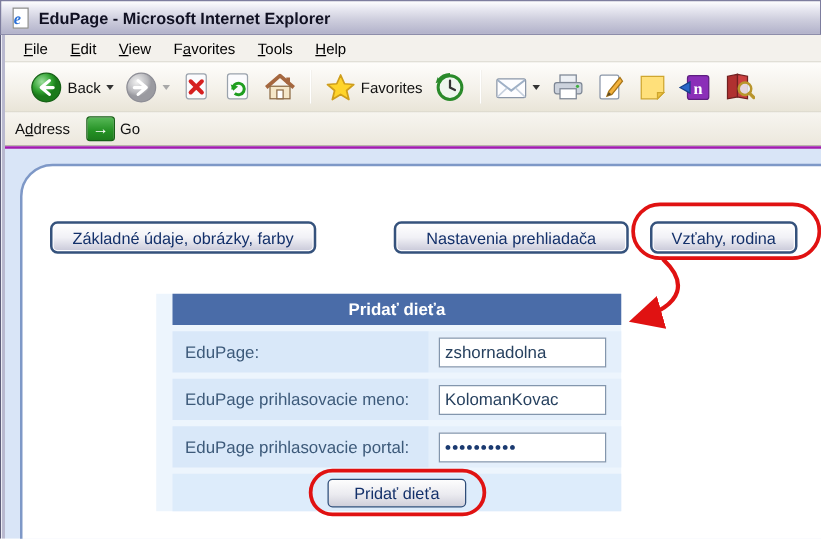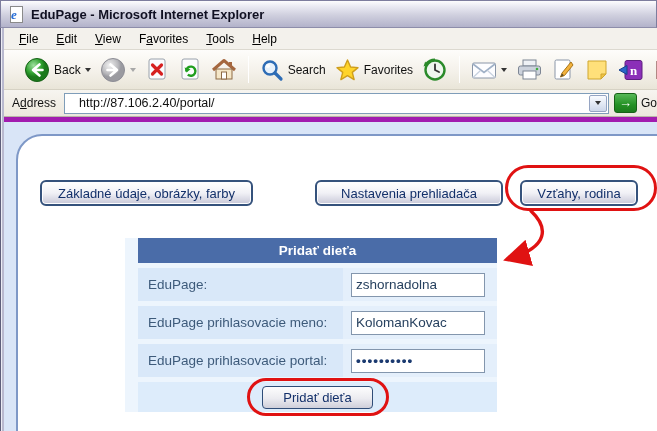--- a/index.html
+++ b/index.html
@@ -58,21 +58,21 @@
   .addr-drop { width:18px; height:17px; margin-right:1px;
     background:linear-gradient(180deg,#fafcff,#cdd7ea); border:1px solid #96a5c3; border-radius:2px;
     display:flex; align-items:center; justify-content:center; }
   .go-btn { width:23px; height:20px; margin:0 4px 0 5px; border-radius:3px;
     background:linear-gradient(180deg,#57b857,#249124 60%,#1d7c1d); border:1px solid #176117;
     color:#fff; font-weight:bold; font-size:13px; line-height:18px; text-align:center; flex:0 0 auto; }
   .go-label { font-size:12px; color:#111; }
 
   
   .page { position:absolute; left:4px; right:0; top:117px; bottom:0;
-    background:#d9e5f7; border-top:5px solid #a21caf; }
+    background:#d9e5f7; border-top:2px solid #a21caf; }
   .panel { position:absolute; left:12px; top:12px; right:-3px; bottom:-3px;
     background:#fff; border:2px solid #7e98c7; border-top-left-radius:26px; }
 
   .nav-btn {
     position:absolute; height:26px; top:58px;
     border:2px solid #35527c; border-radius:6px;
     background:linear-gradient(180deg,#ffffff 0%,#f1f1f6 50%,#c8c8d8 100%);
     box-shadow: inset 0 0 0 1px #fdfdfe;
     color:#13306a; font-size:13px; font-family:"Liberation Sans",sans-serif;
     text-align:center; line-height:21px; cursor:pointer;
@@ -178,28 +178,20 @@
     <svg width="26" height="24">
       <path d="M2 12 L13 2.5 L24 12" fill="none" stroke="#a5673f" stroke-width="3" stroke-linejoin="round"></path>
       <rect x="5" y="11" width="16" height="10" fill="#f5e7c8" stroke="#8d6b45"></rect>
       <rect x="10.5" y="14" width="5" height="7" fill="#fff" stroke="#8d6b45"></rect>
       <rect x="18" y="4" width="3" height="5" fill="#a5673f"></rect>
     </svg>
   </span>
 
   <span class="tsep"></span>
 
-  <span class="tbtn">
-    <svg width="24" height="24">
-      <circle cx="10" cy="10" r="6.5" fill="#e7f1fb" stroke="#2d6cb5" stroke-width="2.4"></circle>
-      <circle cx="8" cy="8" r="2" fill="#ffffff" opacity="0.9"></circle>
-      <path d="M15 15 L21 21" stroke="#2d6cb5" stroke-width="3.2" stroke-linecap="round"></path>
-    </svg>
-    <span class="tlabel">Search</span>
-  </span>
 
   <span class="tbtn">
     <svg width="25" height="24">
       <path d="M12.5 2 L15.6 9 L23 9.6 L17.3 14.4 L19.1 21.6 L12.5 17.6 L5.9 21.6 L7.7 14.4 L2 9.6 L9.4 9 z" fill="#ffd42a" stroke="#cf9e1c" stroke-width="1.4" stroke-linejoin="round"></path>
     </svg>
     <span class="tlabel">Favorites</span>
   </span>
 
   <span class="tbtn">
     <svg width="26" height="26">
@@ -259,26 +251,20 @@
       <path d="M12 2.5 L20 4 V22 L12 20.5 z" fill="#cc4040" stroke="#702020"></path>
       <circle cx="18" cy="14" r="5" fill="#e9f0fa" fill-opacity="0.85" stroke="#b9952c" stroke-width="2"></circle>
       <path d="M21.5 17.5 L25 21" stroke="#b9952c" stroke-width="2.6" stroke-linecap="round"></path>
     </svg>
   </span>
 
 </div>
 
 <div class="addrbar">
   <span class="addr-label"><span>A</span><u>d</u><span>dress</span></span>
-  <span class="addr-box">
-    <span class="addr-url">http://87.106.2.40/portal/</span>
-    <span class="addr-drop">
-        <span class="caret"></span>
-      </span>
-  </span>
   <span class="go-btn">→</span>
   <span class="go-label">Go</span>
 </div>
 
 <div class="page">
   <div class="panel"></div>
 
   <button class="nav-btn" id="nav1">Základné údaje, obrázky, farby</button>
   <button class="nav-btn" id="nav2">Nastavenia prehliadača</button>
   <button class="nav-btn" id="nav3">Vzťahy, rodina</button>

